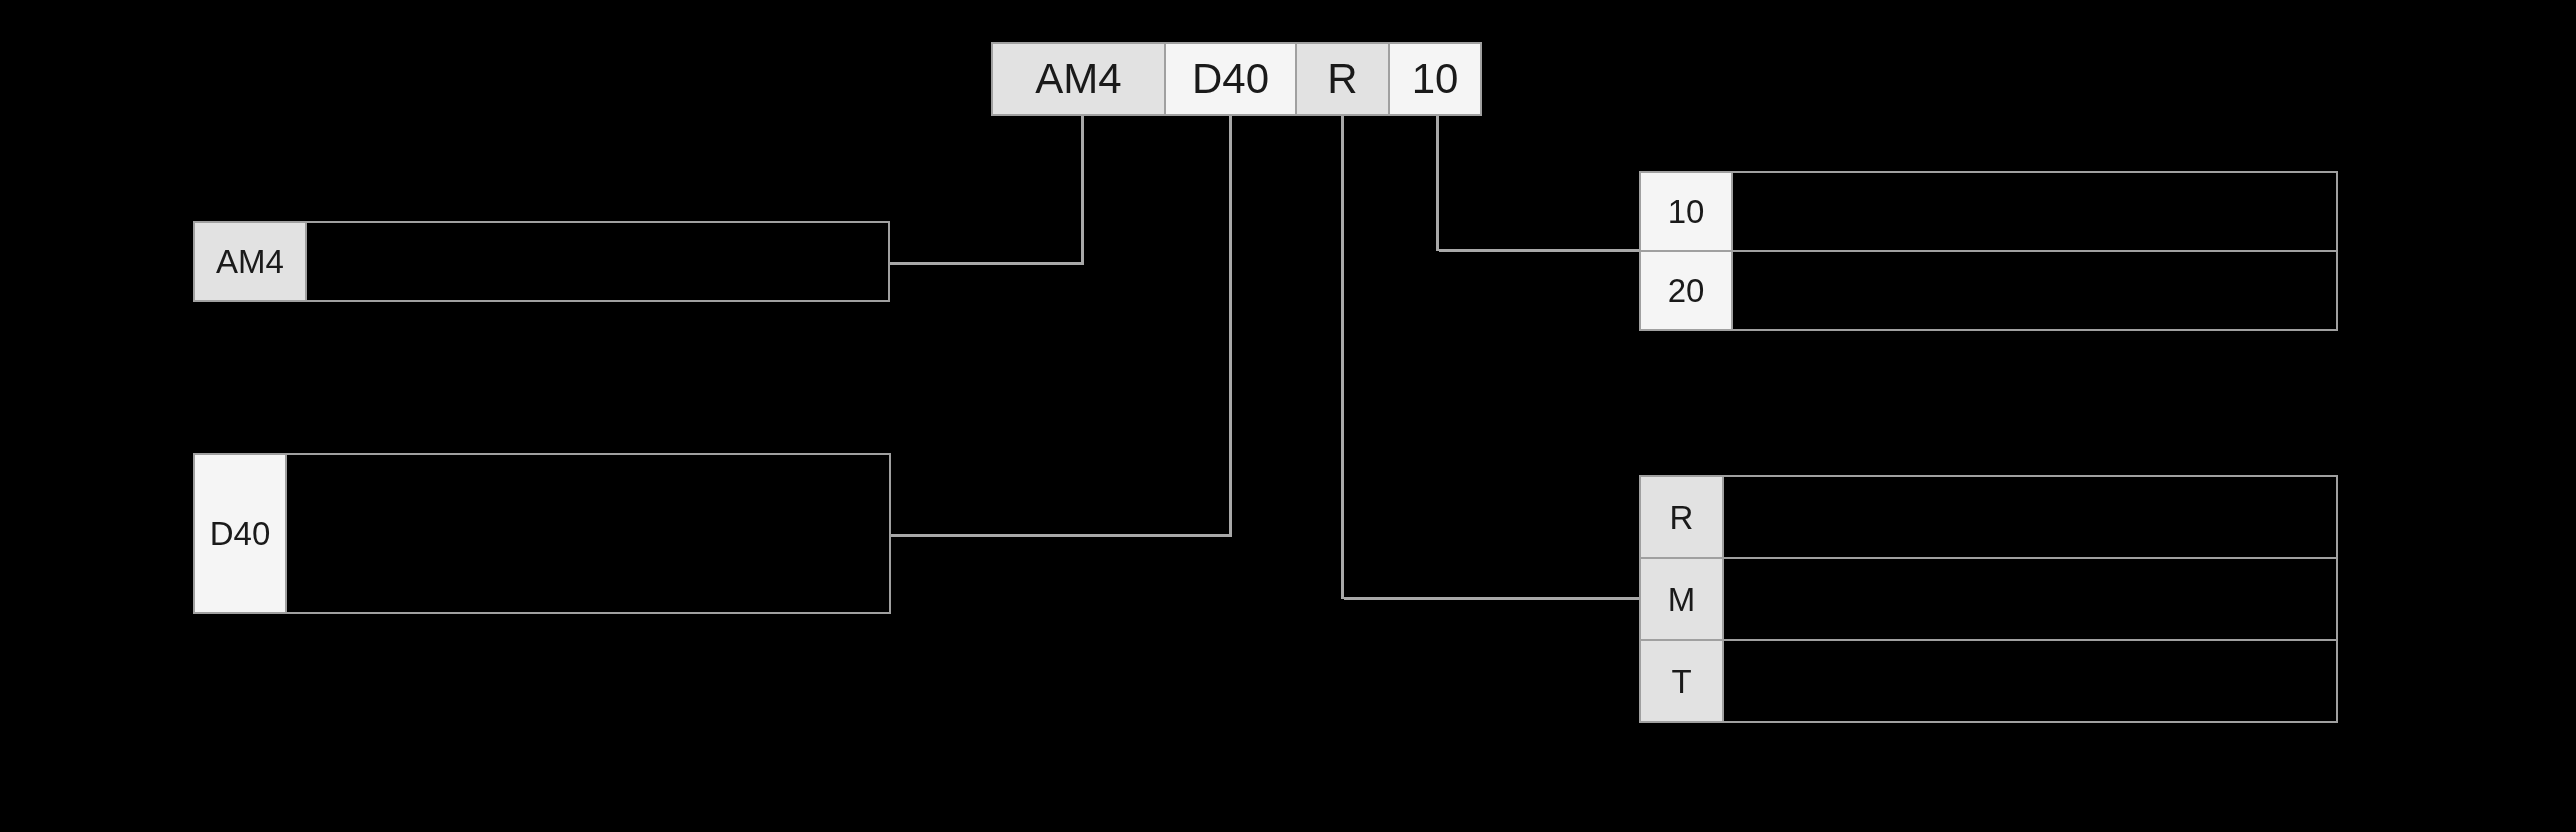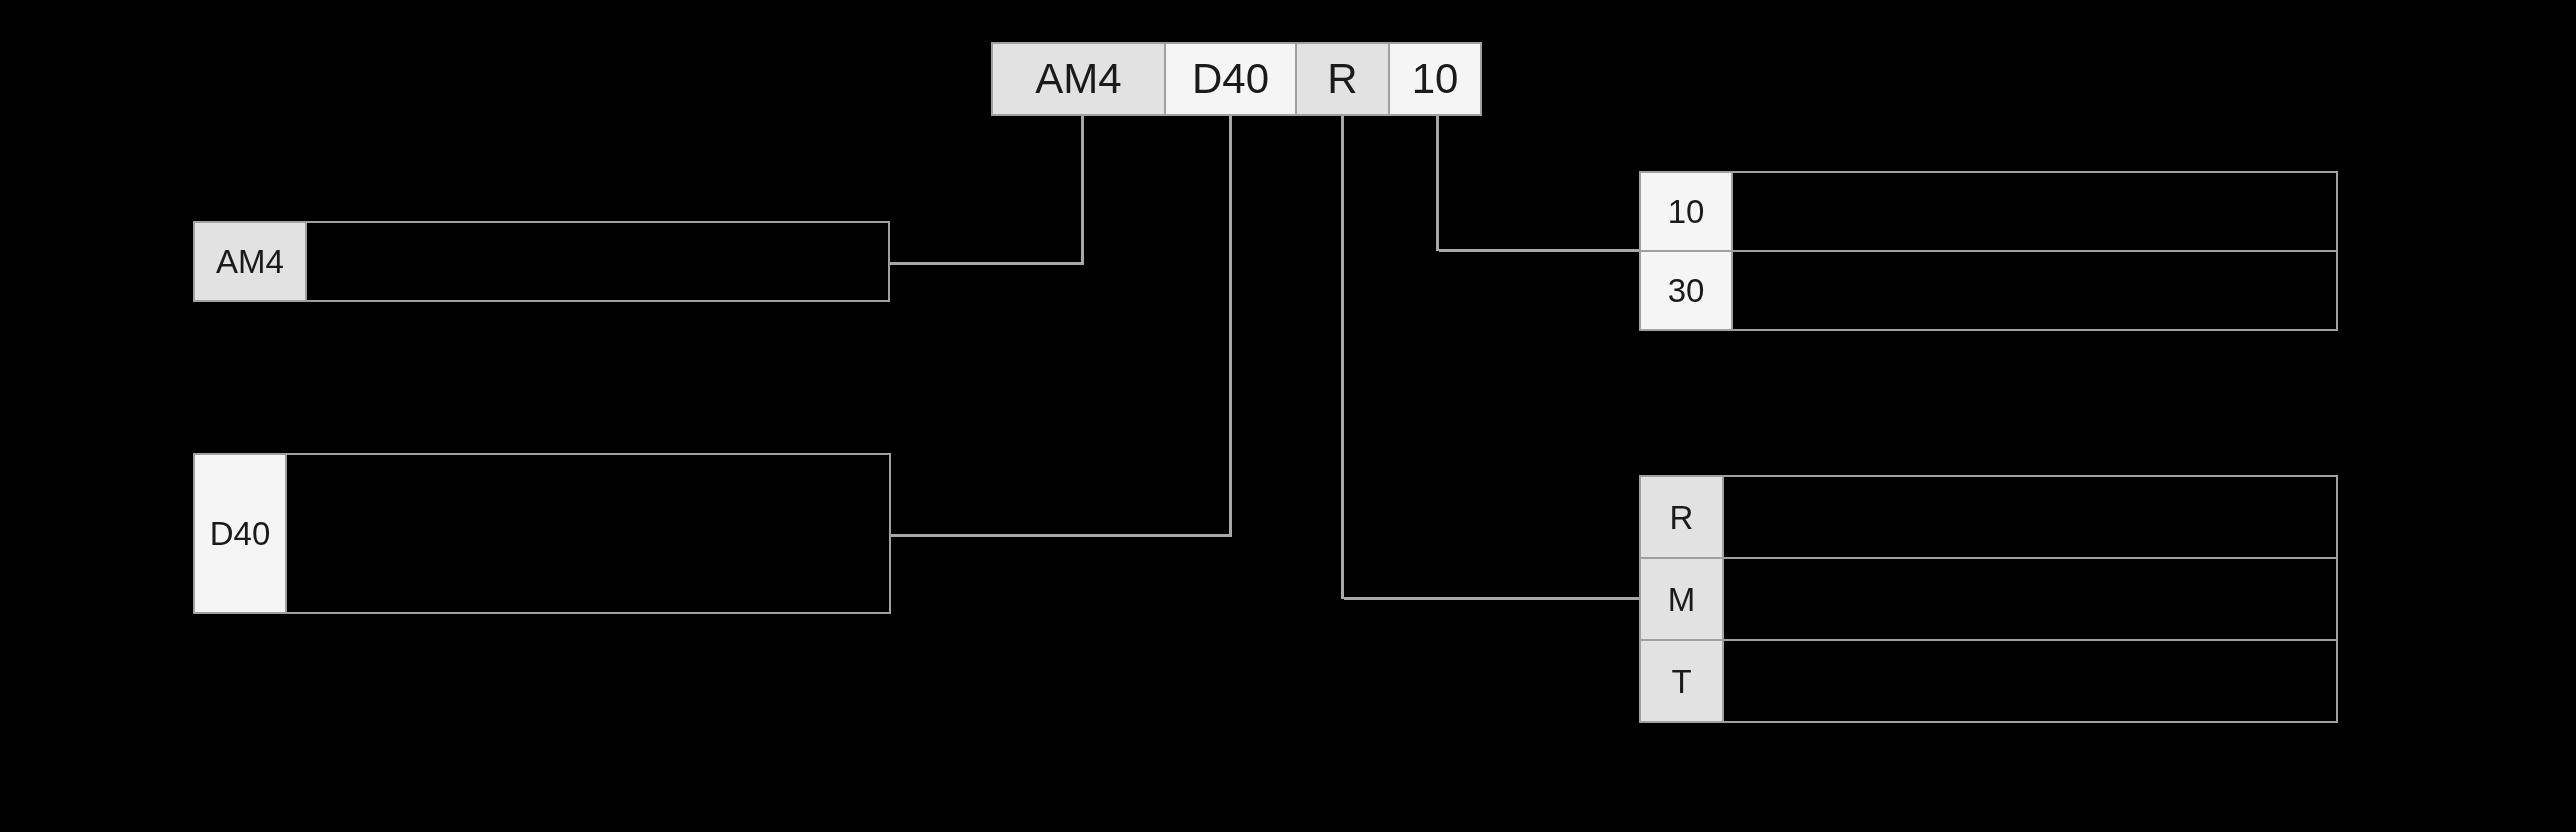--- a/index.html
+++ b/index.html
@@ -113,21 +113,21 @@
       <div class="legend-desc"></div>
     </div>
   </div>
 
   <div class="legend legend-10">
     <div class="legend-row">
       <div class="legend-label tone-white">10</div>
       <div class="legend-desc"></div>
     </div>
     <div class="legend-row">
-      <div class="legend-label tone-white">30</div>
+      <div class="legend-label tone-white">20</div>
       <div class="legend-desc"></div>
     </div>
   </div>
 
   <div class="legend legend-rmt">
     <div class="legend-row">
       <div class="legend-label tone-gray">R</div>
       <div class="legend-desc"></div>
     </div>
     <div class="legend-row">

